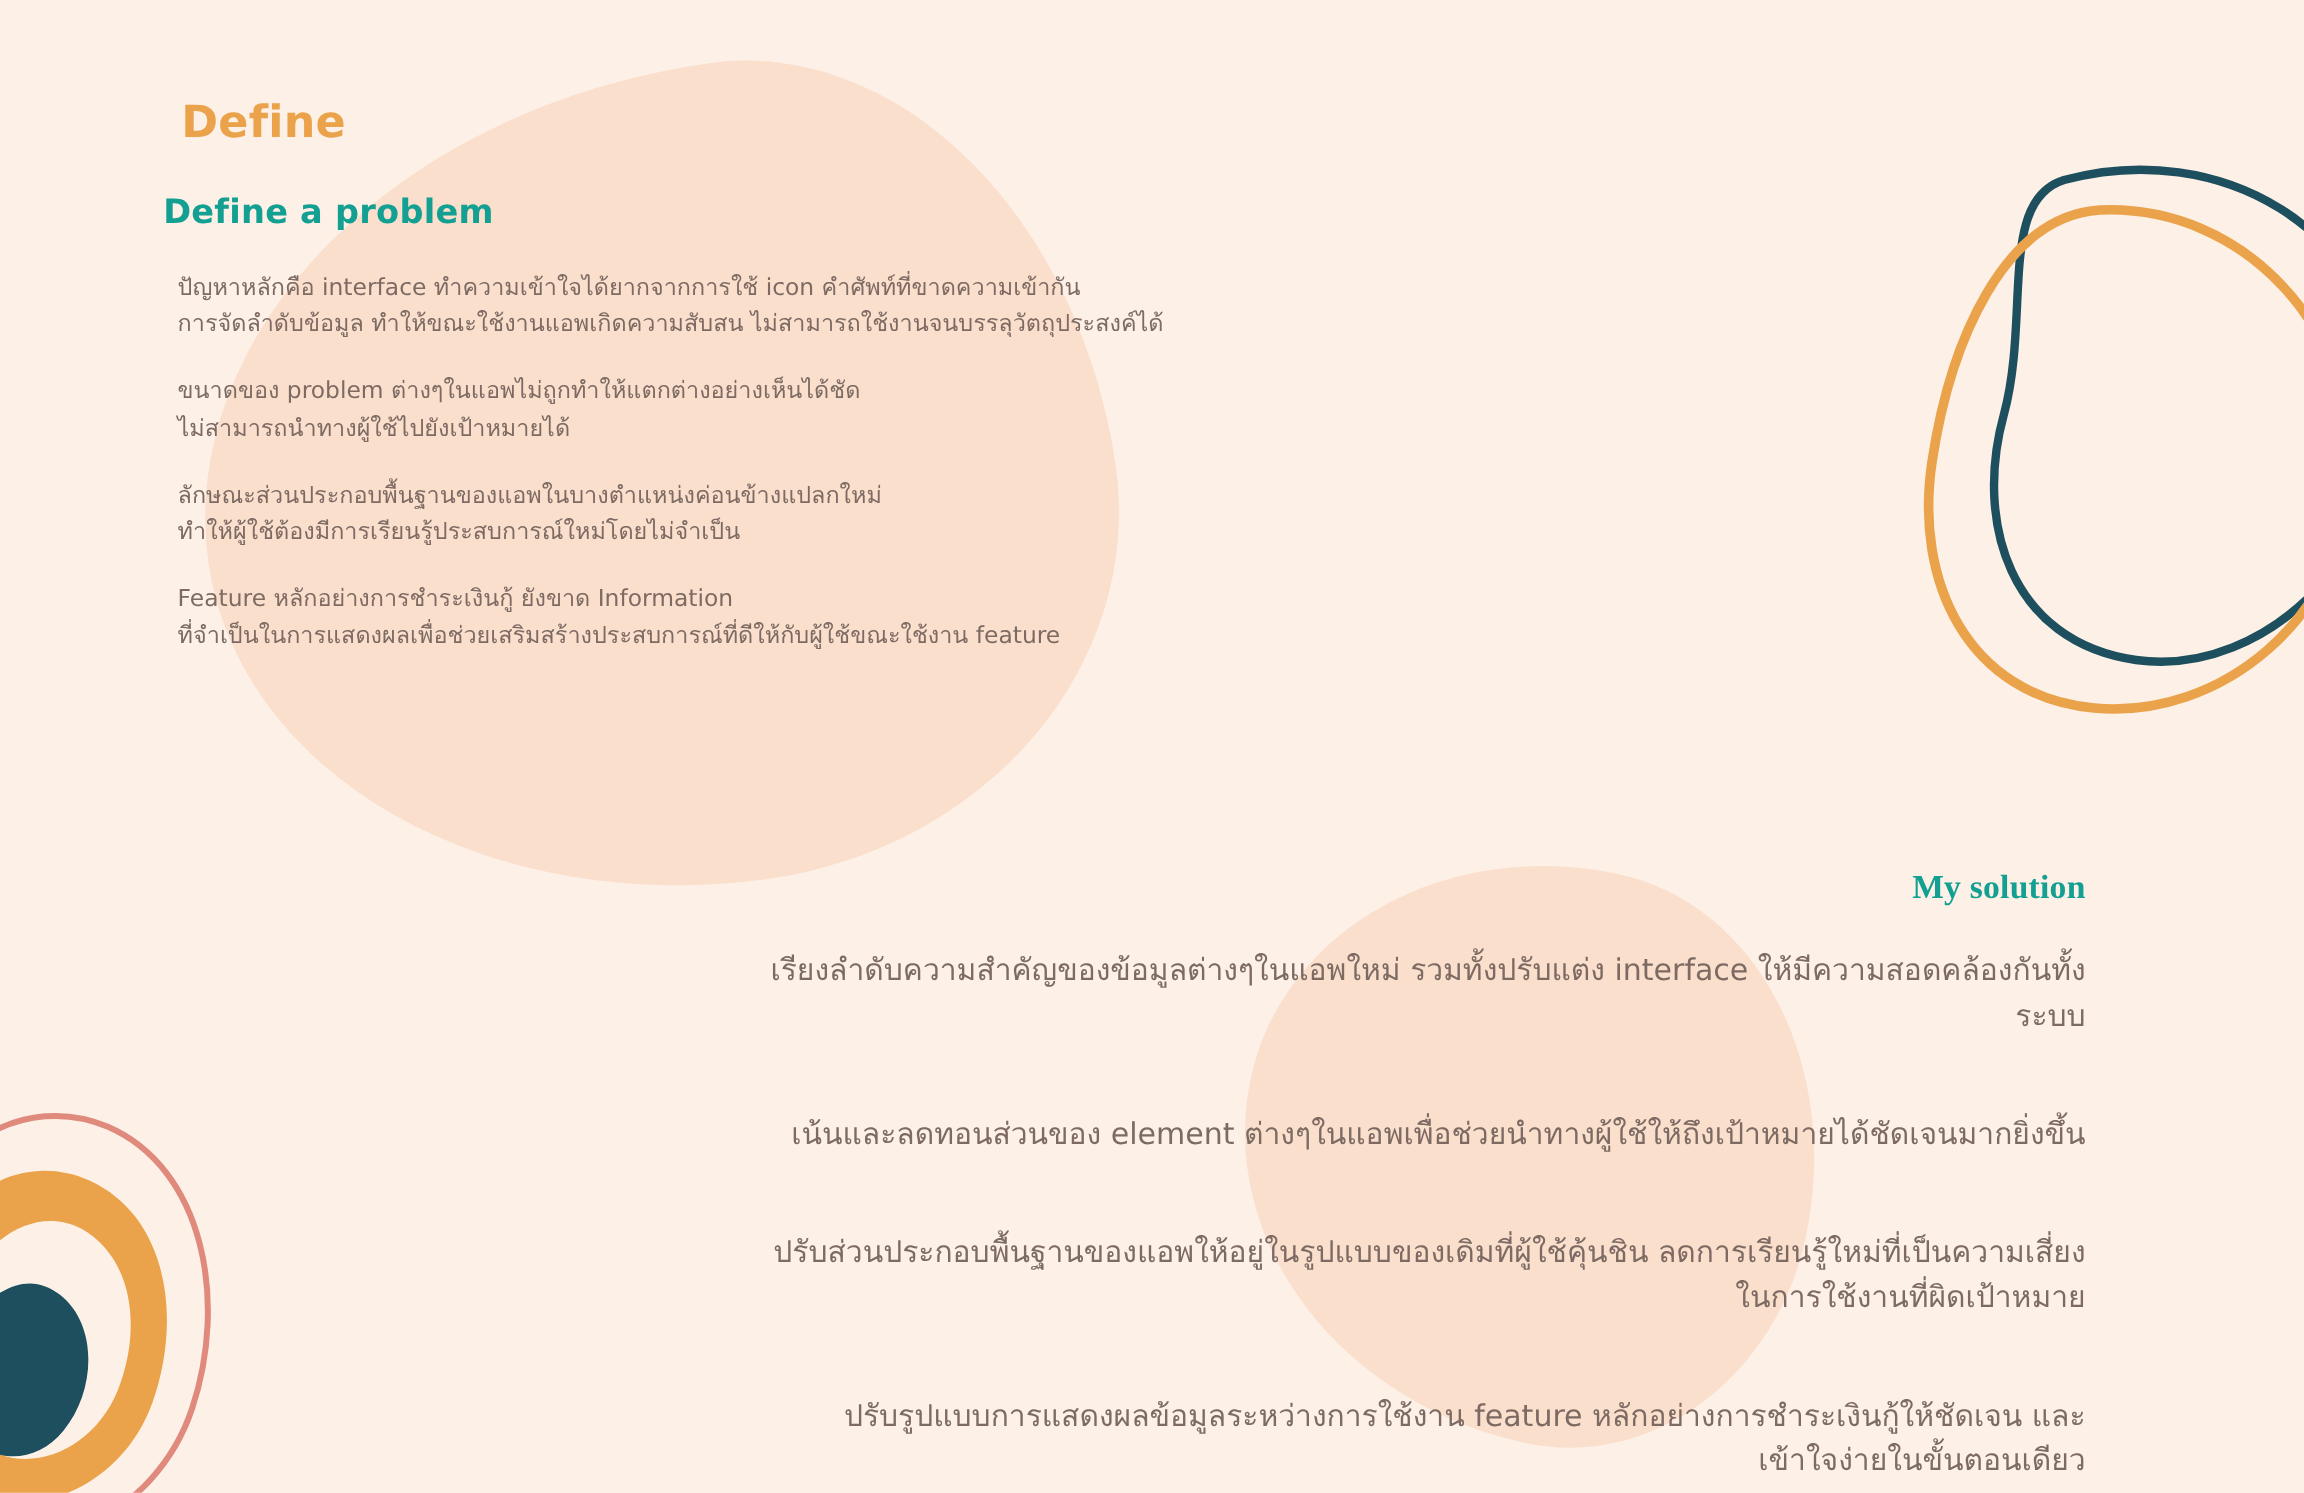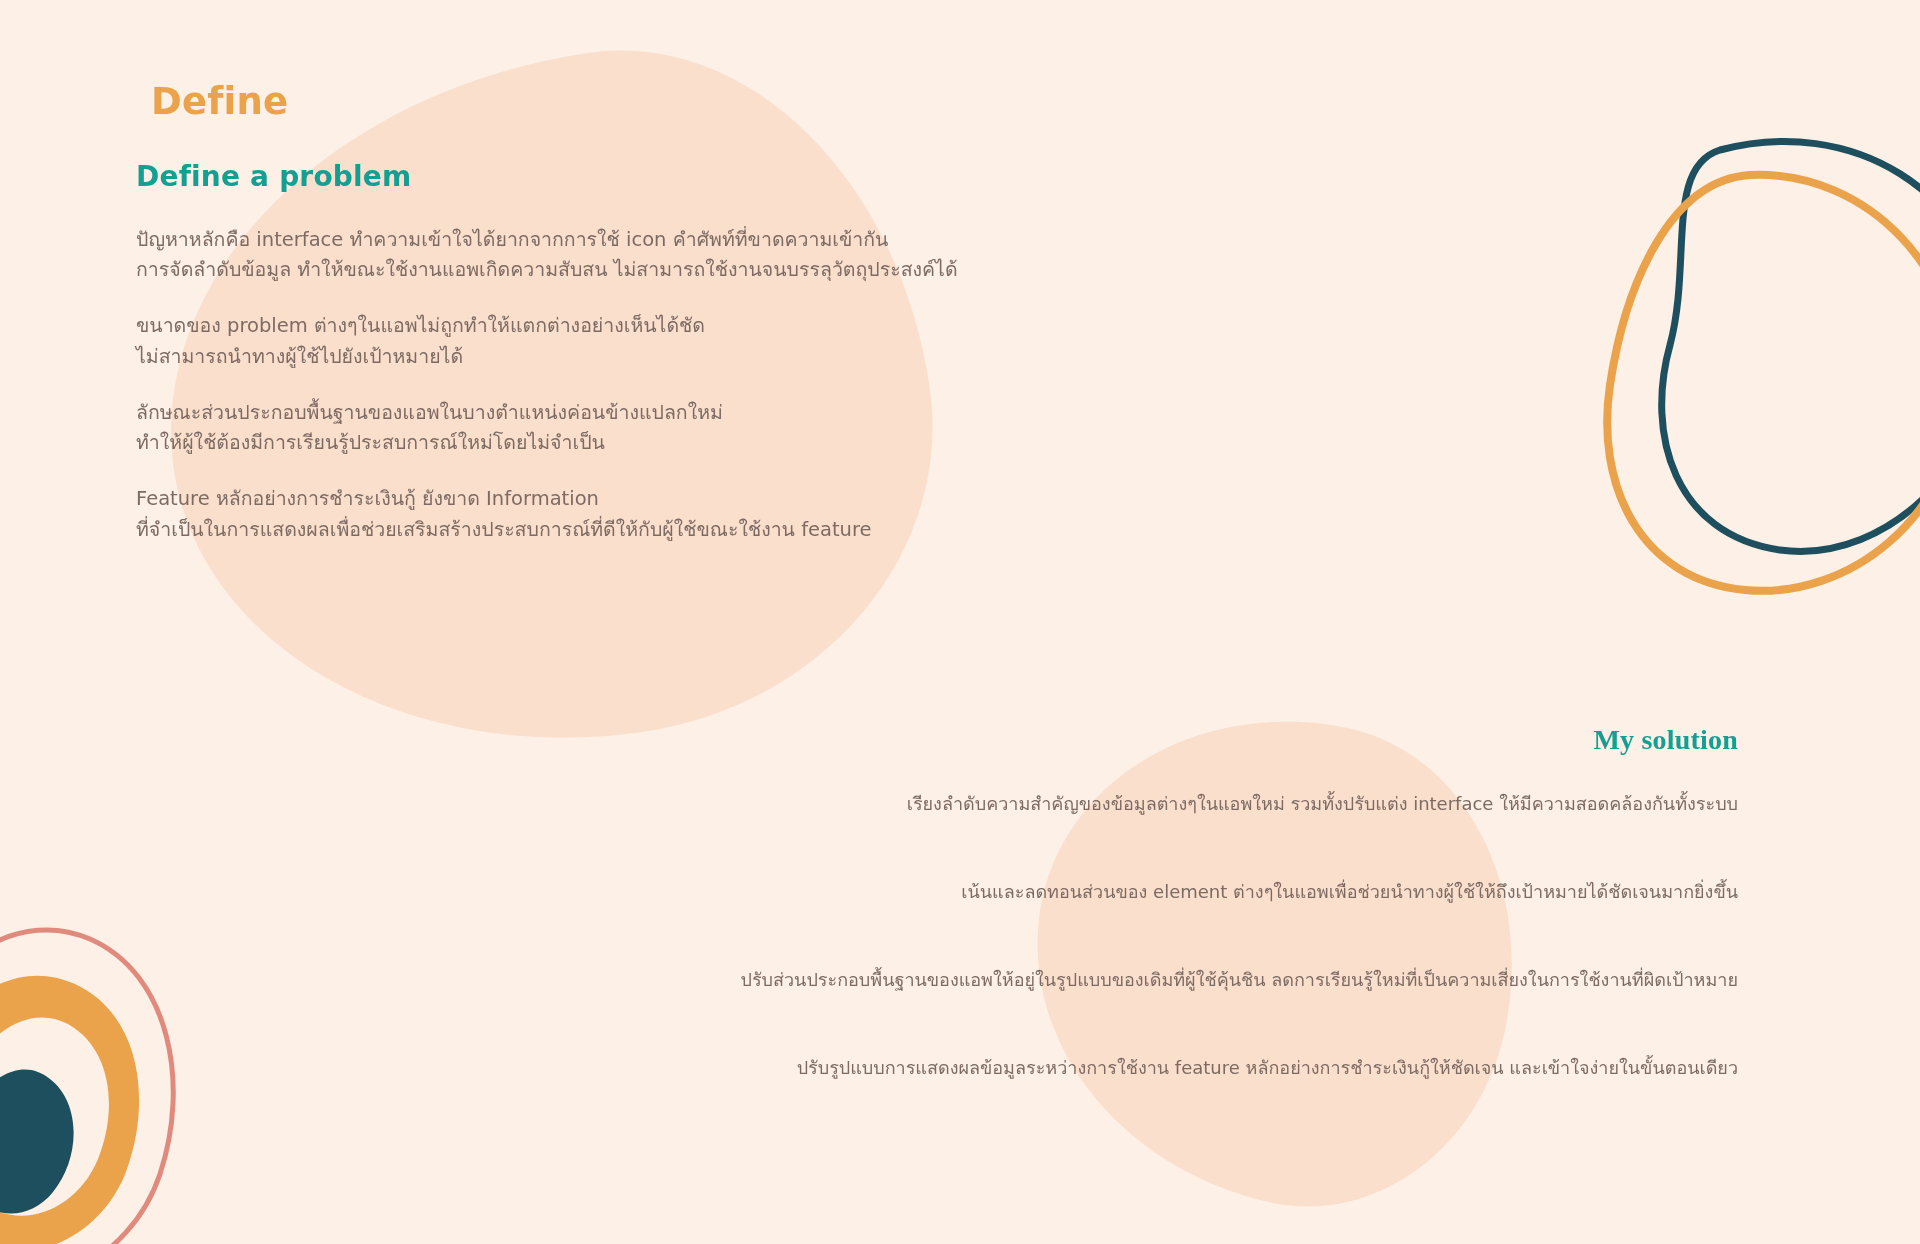--- a/index.html
+++ b/index.html
@@ -85,21 +85,21 @@
     position: absolute;
     left: 136px;
     top: 160px;
     font-size: 28px;
     font-weight: bold;
     color: #13a092;
     letter-spacing: 0.2px;
   }
   .problem-body {
     position: absolute;
-    left: 136px;
+    left: 148px;
     top: 225px;
     width: 1000px;
     color: #7d6b63;
     font-size: 19.5px;
     line-height: 1.55;
   }
   .problem-para {
     margin-bottom: 26px;
   }
   .problem-para:last-child { margin-bottom: 16px; }
@@ -114,21 +114,21 @@
     letter-spacing: 0.2px;
     font-family: Liberation Serif, serif;
   }
   .solution-body {
     position: absolute;
     right: 182px;
     top: 790px;
     width: 1100px;
     text-align: right;
     color: #7d6b63;
-    font-size: 18px;
+    font-size: 25px;
     line-height: 1.5;
   }
   .solution-line {
     margin-bottom: 61px;
   }
   .solution-line:last-child { margin-bottom: 0; }
 </style>
 </head>
 <body>
 

